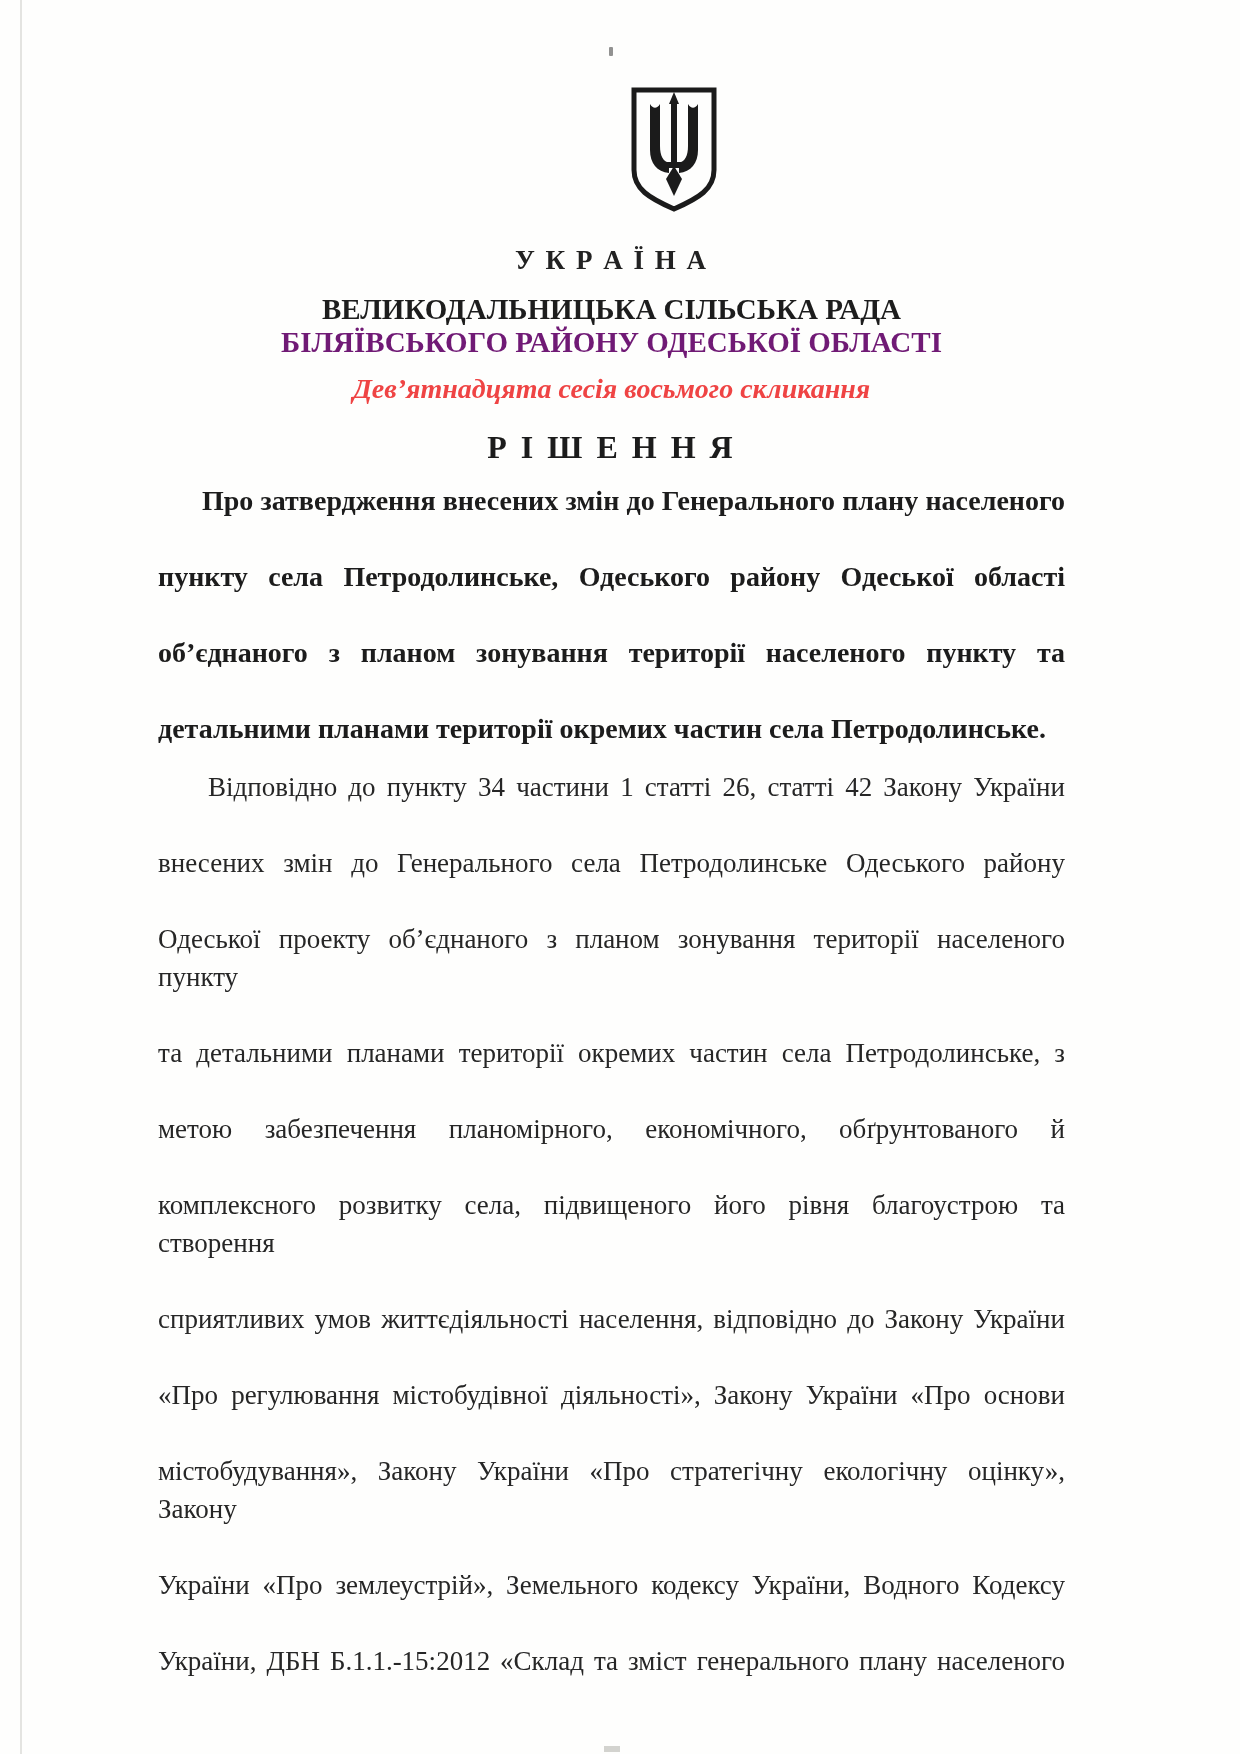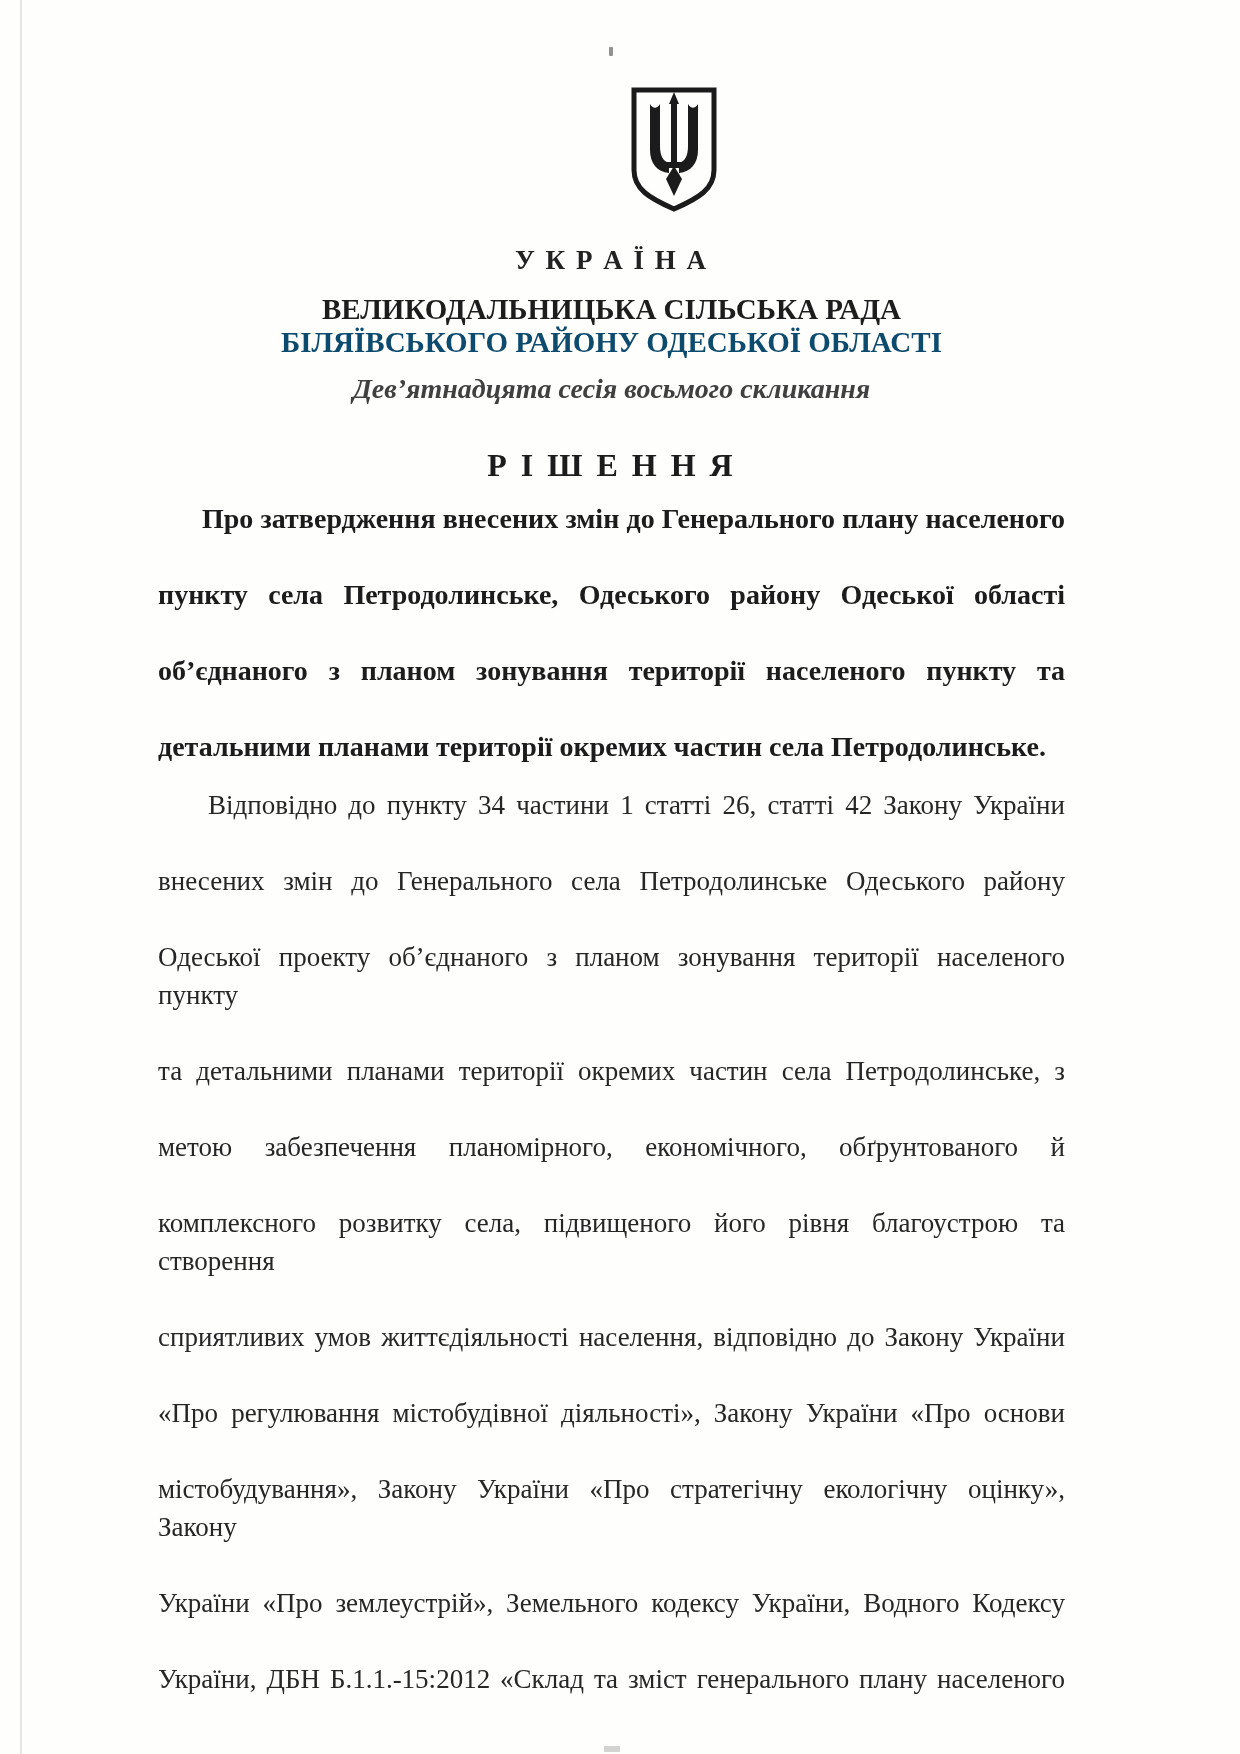--- a/index.html
+++ b/index.html
@@ -30,27 +30,27 @@
   .content {
     position:absolute; left:158px; top:0; width:907px;
   }
   .emblem-wrap { margin-top:86px; display:flex; justify-content:center; }
   .emblem { transform:translateX(62px); }
   .h-country {
     margin-top:32px; text-align:center; font-weight:bold;
     font-size:27px; letter-spacing:2px; color:#222;
   }
   .h-council { margin-top:17px; text-align:center; font-weight:bold; font-size:29px; color:#1d1d1d; }
-  .h-district { text-align:center; font-weight:bold; font-size:29px; color:#0c4a6e; }
+  .h-district { text-align:center; font-weight:bold; font-size:29px; color:#701a75; }
   .h-session {
     margin-top:14px; text-align:center; font-weight:bold; font-style:italic;
-    font-size:28px; color:#404040;
+    font-size:28px; color:#ef4444;
   }
   .h-decision {
-    margin-top:42px; text-align:center; font-weight:bold;
+    margin-top:24px; text-align:center; font-weight:bold;
     font-size:32px; letter-spacing:3px; color:#1c1c1c;
   }
   .title-par {
     margin-top:16px; font-weight:bold; font-size:28px; line-height:38px; color:#1c1c1c;
   }
   .title-par .tline-first { text-indent:44px; }
   .preamble { margin-top:20px; font-size:27px; line-height:38px; color:#262626; }
   .preamble .tline-first { text-indent:50px;margin-top:19px; }
   .tline { text-align:justify; }
   .tline::after { content:""; display:inline-block; width:100%; height:0; }

